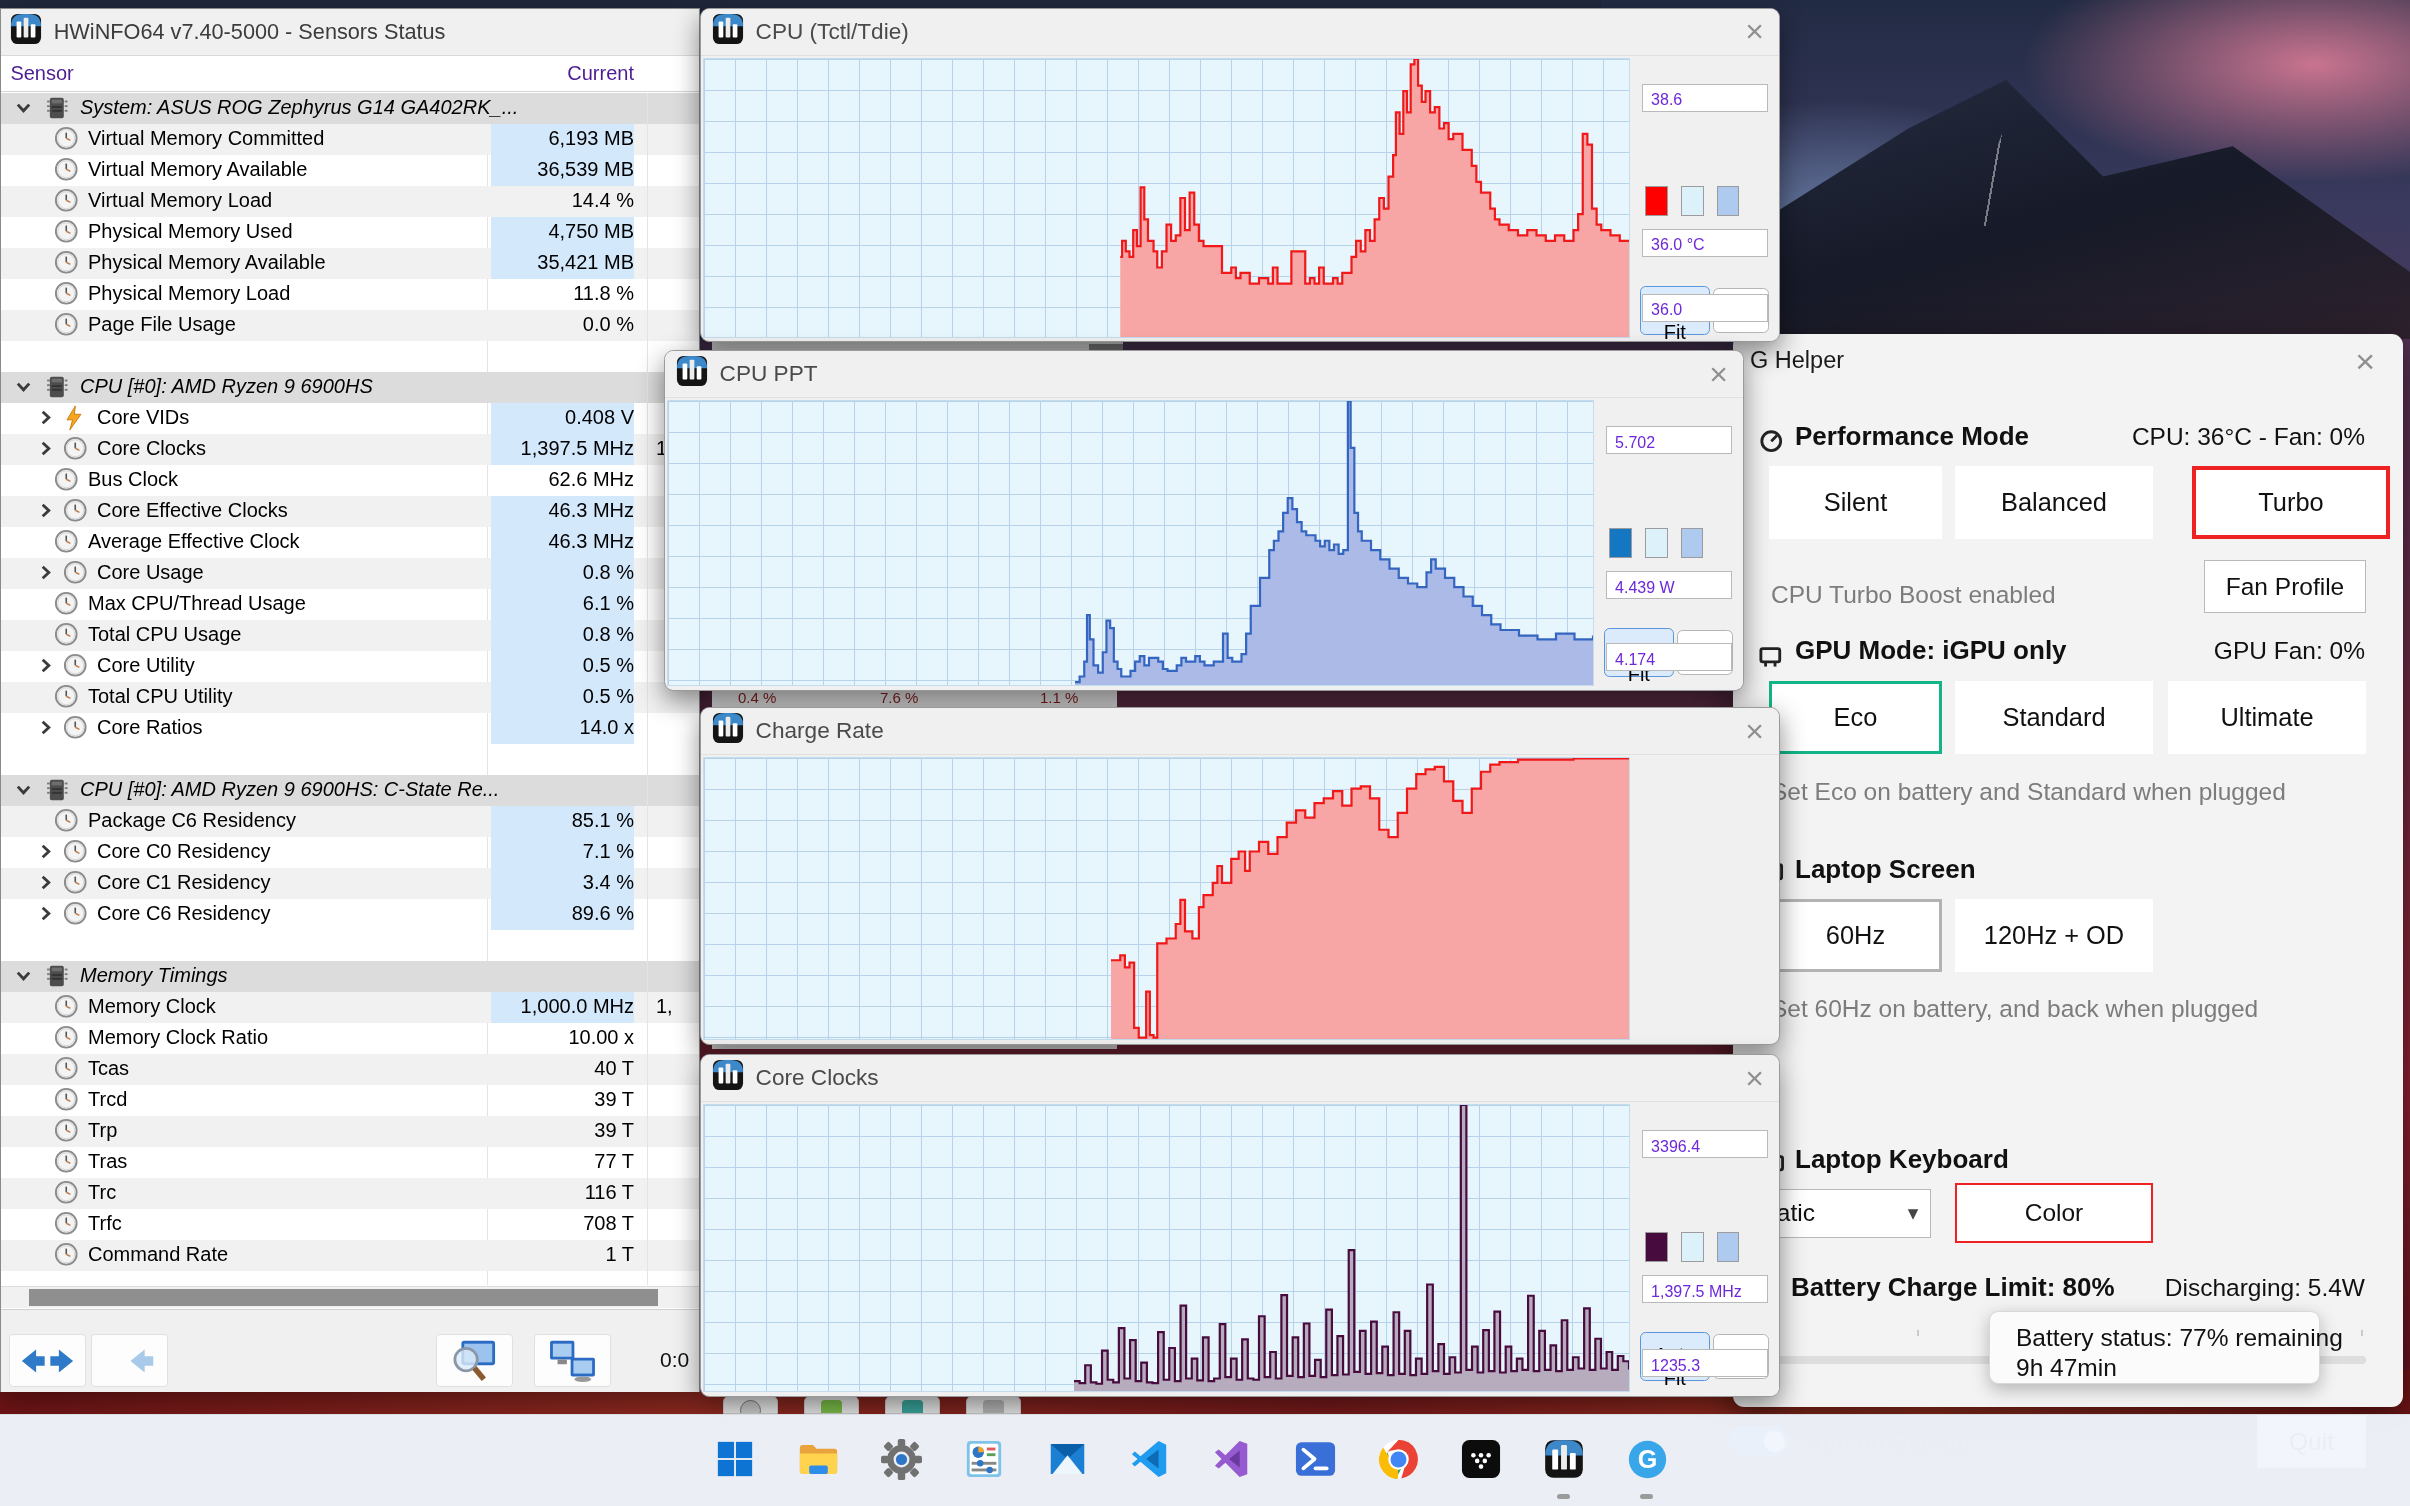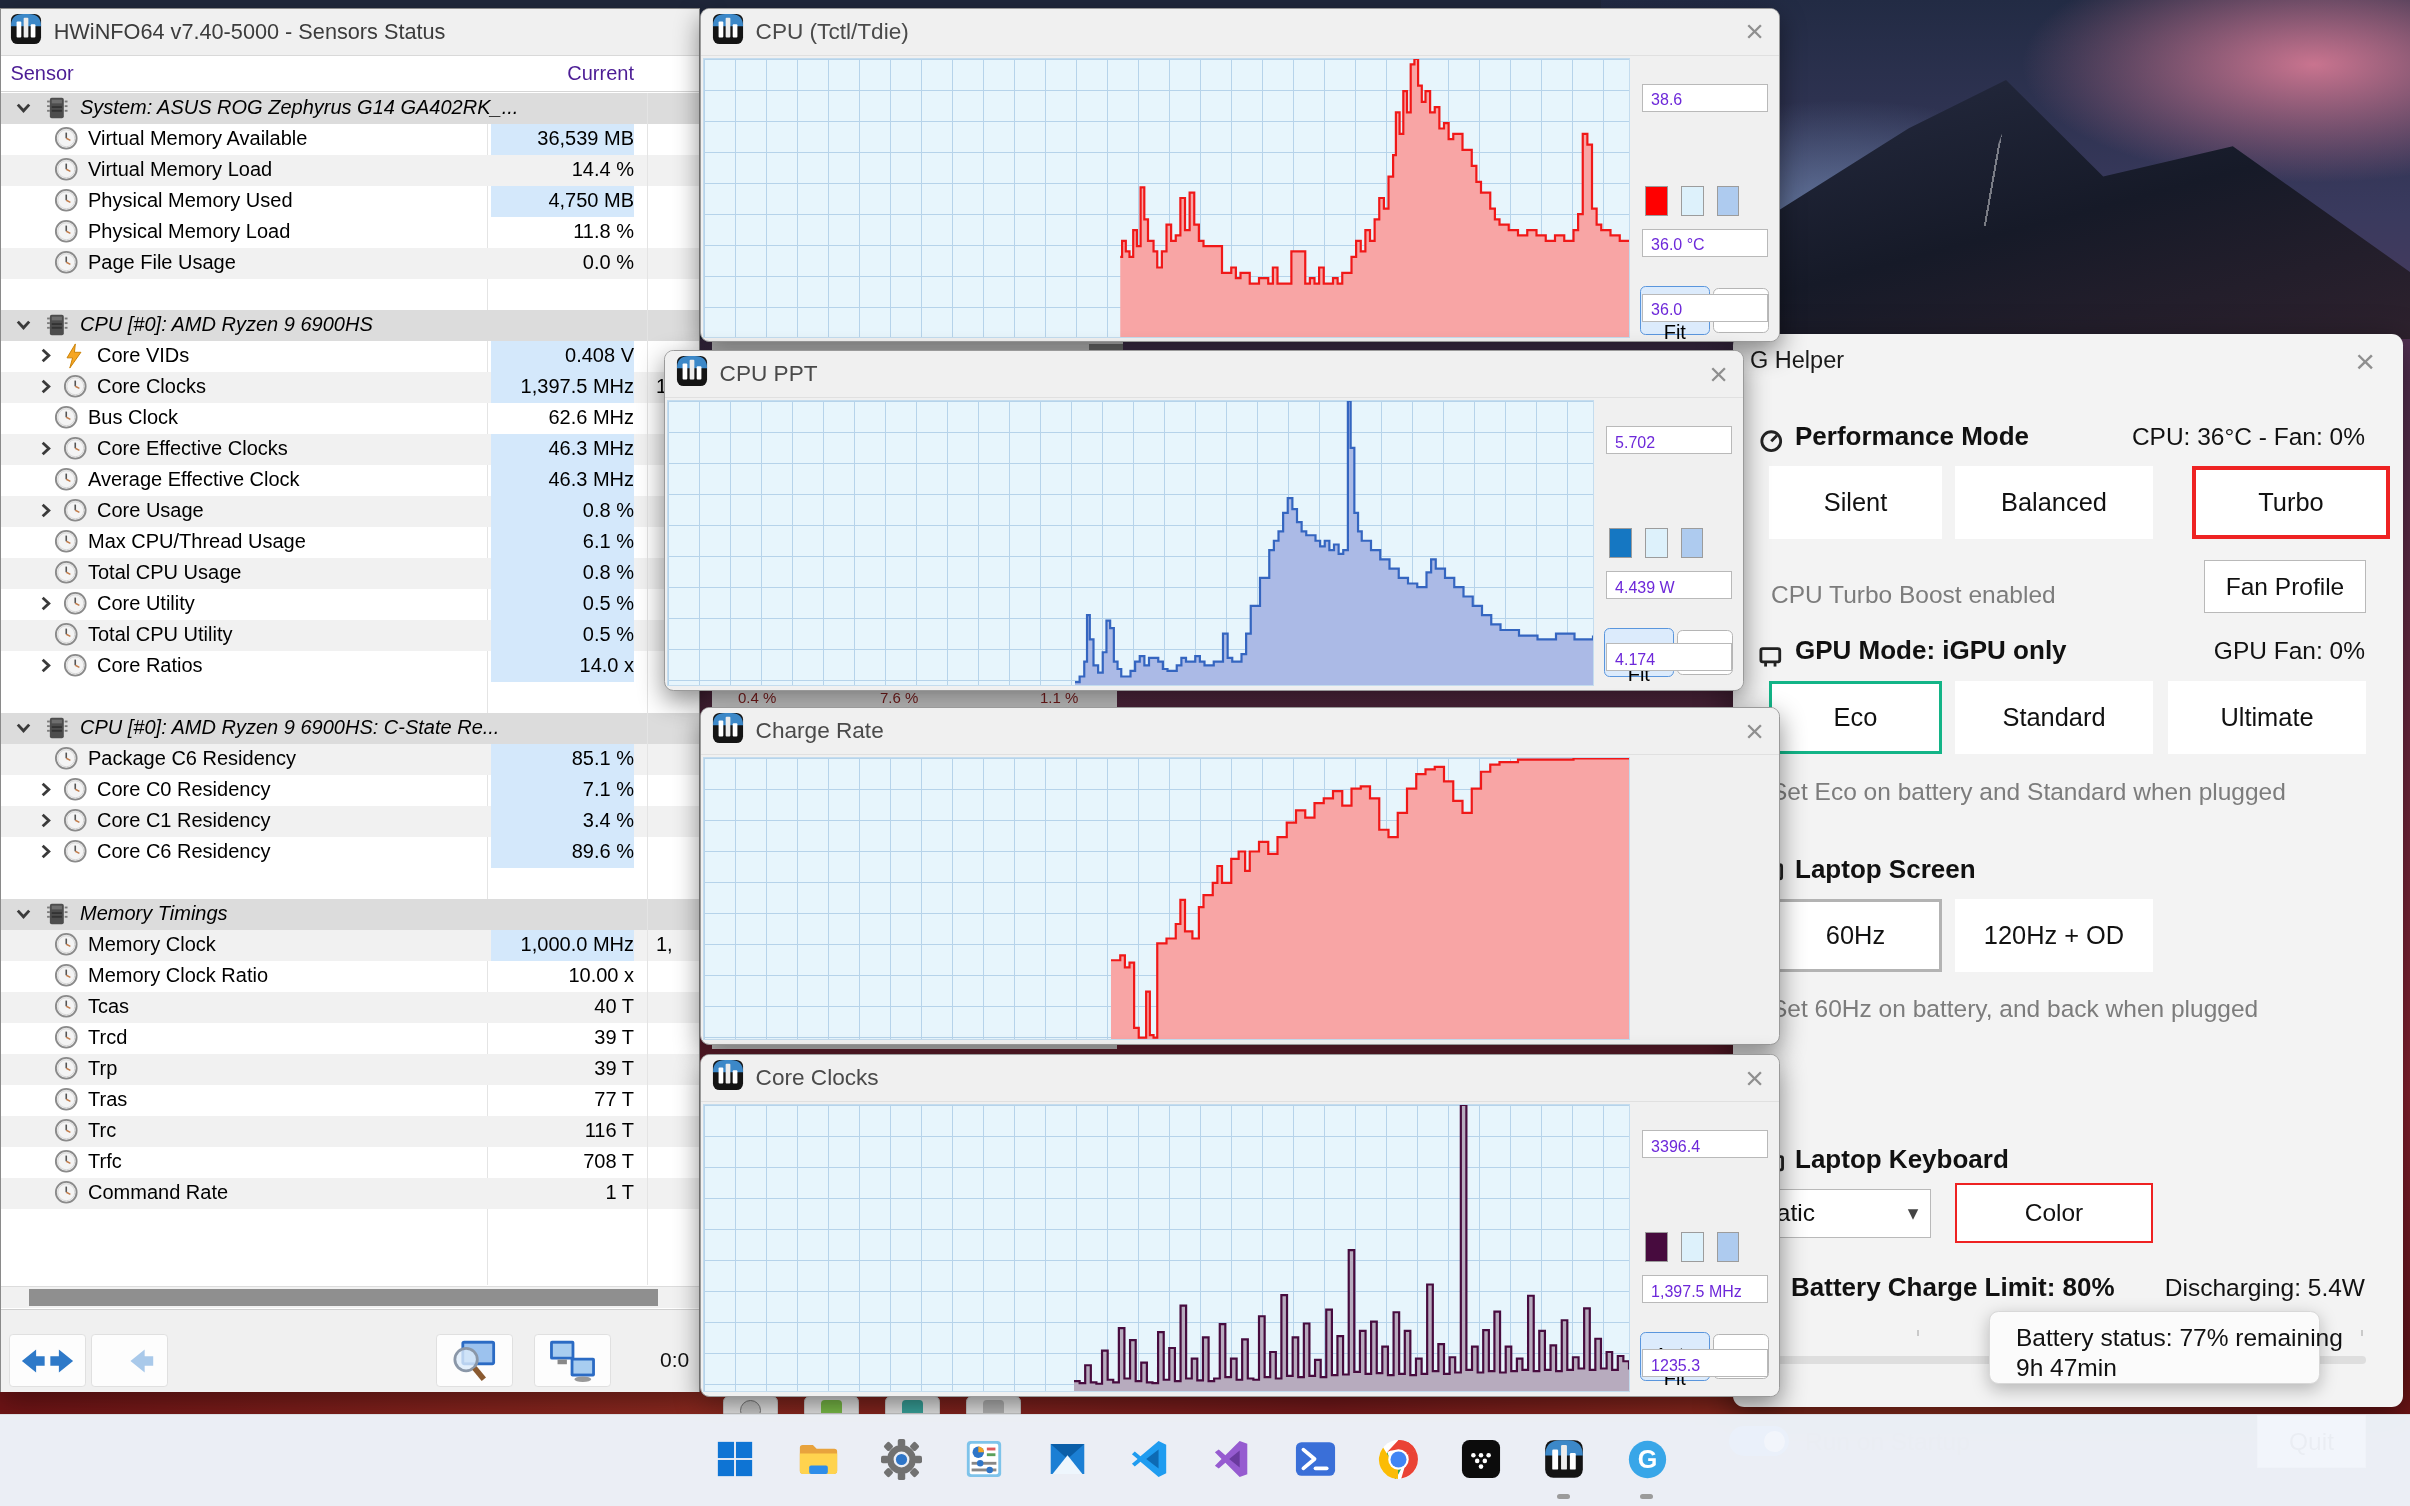--- a/index.html
+++ b/index.html
@@ -143,20 +143,30 @@
               <rect x="6" y="16" width="11" height="2" fill="#333"></rect>
               <rect x="1" y="6" width="3" height="2" fill="#7a7a7a"></rect>
               <rect x="1" y="11" width="3" height="2" fill="#7a7a7a"></rect>
               <rect x="1" y="16" width="3" height="2" fill="#7a7a7a"></rect>
               <rect x="20" y="6" width="3" height="2" fill="#7a7a7a"></rect>
               <rect x="20" y="11" width="3" height="2" fill="#7a7a7a"></rect>
               <rect x="20" y="16" width="3" height="2" fill="#7a7a7a"></rect>
             </svg></span>
           <span class="nm" style="left:79px">System: ASUS ROG Zephyrus G14 GA402RK_...</span>
         </div>
+        <div class="srow alt">
+          <span class="ic" style="left:53px"><svg width="24.5" height="24.5" viewBox="0 0 26 26">
+              <circle cx="13" cy="13" r="11" fill="#f4f4f4" stroke="#8a8a8a" stroke-width="2"></circle>
+              <circle cx="13" cy="13" r="9" fill="none" stroke="#d5d5d5" stroke-width="1"></circle>
+              <line x1="13" y1="13" x2="13" y2="7" stroke="#555" stroke-width="1.7"></line>
+              <line x1="13" y1="13" x2="17.4" y2="15.2" stroke="#c07b4a" stroke-width="1.5"></line>
+            </svg></span>
+          <span class="nm" style="left:87px">Virtual Memory Committed</span>
+          <span class="val hl">6,193 MB</span>
+        </div>
         <div class="srow">
           <span class="ic" style="left:53px"><svg width="24.5" height="24.5" viewBox="0 0 26 26">
               <circle cx="13" cy="13" r="11" fill="#f4f4f4" stroke="#8a8a8a" stroke-width="2"></circle>
               <circle cx="13" cy="13" r="9" fill="none" stroke="#d5d5d5" stroke-width="1"></circle>
               <line x1="13" y1="13" x2="13" y2="7" stroke="#555" stroke-width="1.7"></line>
               <line x1="13" y1="13" x2="17.4" y2="15.2" stroke="#c07b4a" stroke-width="1.5"></line>
             </svg></span>
           <span class="nm" style="left:87px">Virtual Memory Available</span>
           <span class="val hl">36,539 MB</span>
         </div>
@@ -172,20 +182,30 @@
         </div>
         <div class="srow">
           <span class="ic" style="left:53px"><svg width="24.5" height="24.5" viewBox="0 0 26 26">
               <circle cx="13" cy="13" r="11" fill="#f4f4f4" stroke="#8a8a8a" stroke-width="2"></circle>
               <circle cx="13" cy="13" r="9" fill="none" stroke="#d5d5d5" stroke-width="1"></circle>
               <line x1="13" y1="13" x2="13" y2="7" stroke="#555" stroke-width="1.7"></line>
               <line x1="13" y1="13" x2="17.4" y2="15.2" stroke="#c07b4a" stroke-width="1.5"></line>
             </svg></span>
           <span class="nm" style="left:87px">Physical Memory Used</span>
           <span class="val hl">4,750 MB</span>
+        </div>
+        <div class="srow alt">
+          <span class="ic" style="left:53px"><svg width="24.5" height="24.5" viewBox="0 0 26 26">
+              <circle cx="13" cy="13" r="11" fill="#f4f4f4" stroke="#8a8a8a" stroke-width="2"></circle>
+              <circle cx="13" cy="13" r="9" fill="none" stroke="#d5d5d5" stroke-width="1"></circle>
+              <line x1="13" y1="13" x2="13" y2="7" stroke="#555" stroke-width="1.7"></line>
+              <line x1="13" y1="13" x2="17.4" y2="15.2" stroke="#c07b4a" stroke-width="1.5"></line>
+            </svg></span>
+          <span class="nm" style="left:87px">Physical Memory Available</span>
+          <span class="val hl">35,421 MB</span>
         </div>
         <div class="srow">
           <span class="ic" style="left:53px"><svg width="24.5" height="24.5" viewBox="0 0 26 26">
               <circle cx="13" cy="13" r="11" fill="#f4f4f4" stroke="#8a8a8a" stroke-width="2"></circle>
               <circle cx="13" cy="13" r="9" fill="none" stroke="#d5d5d5" stroke-width="1"></circle>
               <line x1="13" y1="13" x2="13" y2="7" stroke="#555" stroke-width="1.7"></line>
               <line x1="13" y1="13" x2="17.4" y2="15.2" stroke="#c07b4a" stroke-width="1.5"></line>
             </svg></span>
           <span class="nm" style="left:87px">Physical Memory Load</span>
           <span class="val">11.8 %</span>

